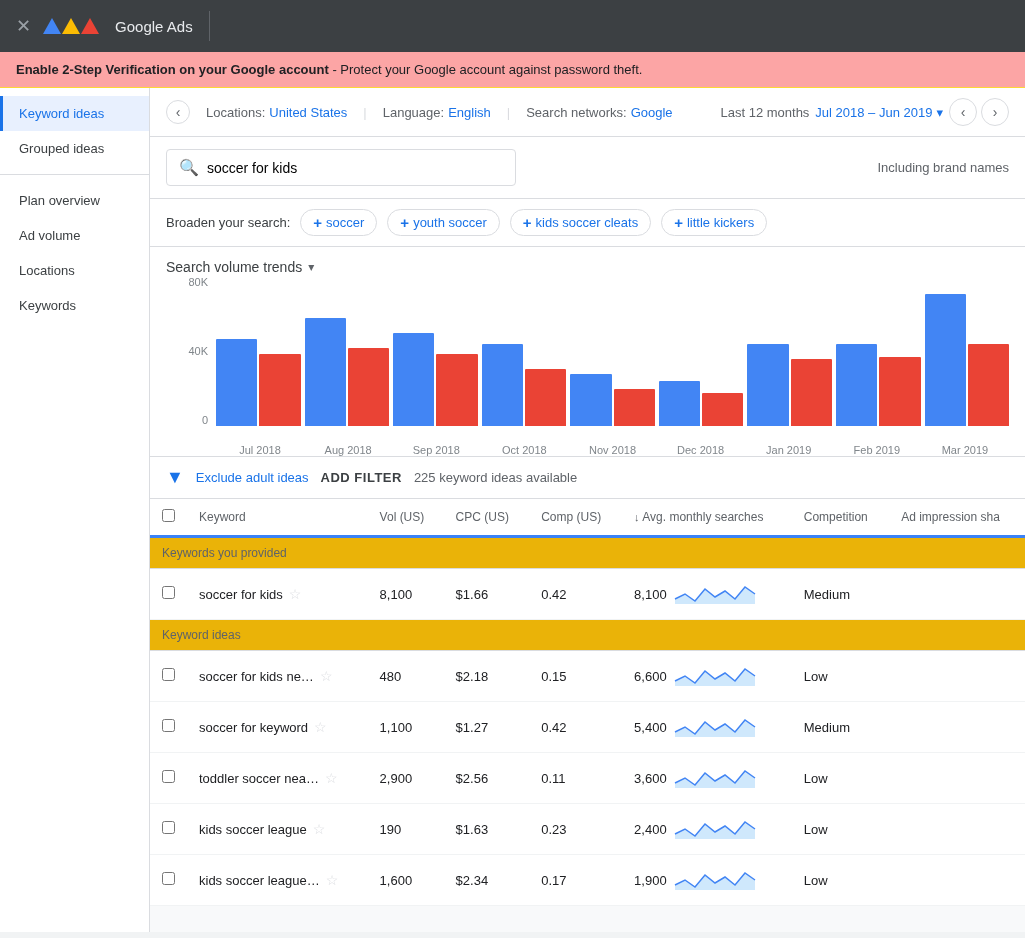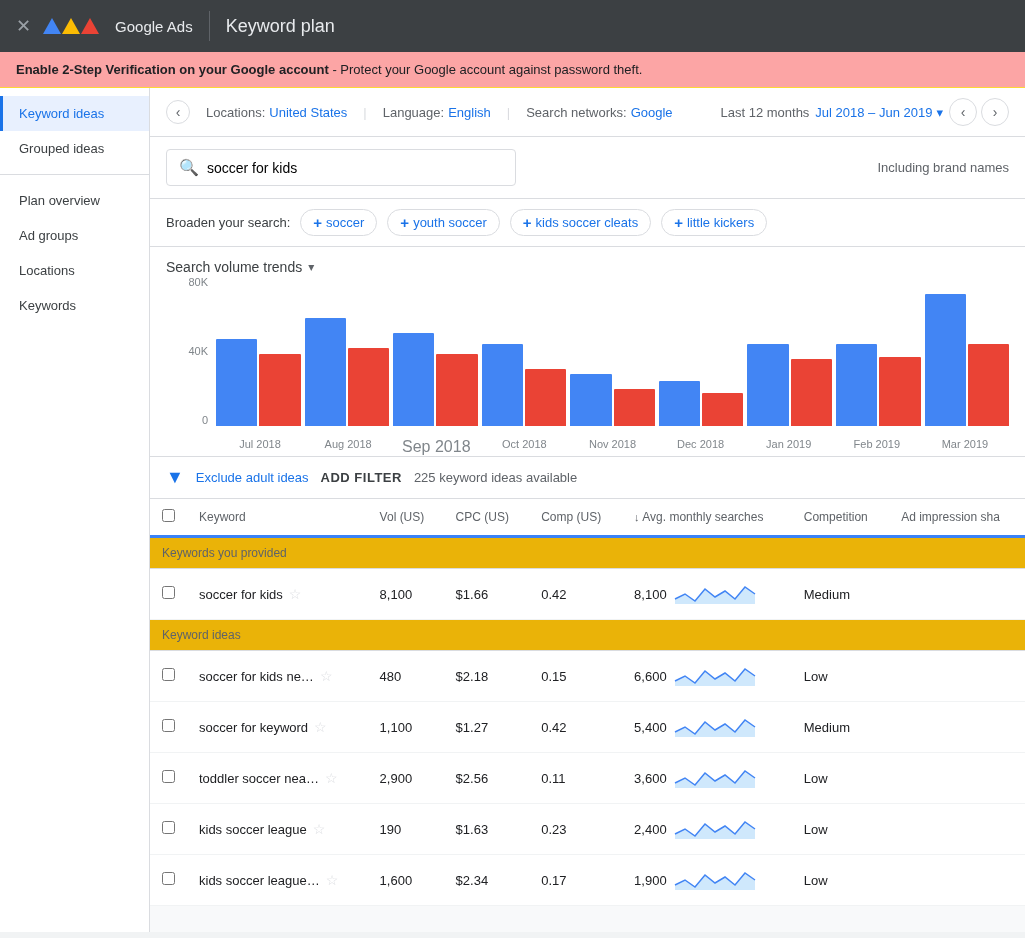--- a/index.html
+++ b/index.html
@@ -287,42 +287,41 @@
 
 <div class="top-nav">
   <span class="top-nav-close">✕</span>
   <div class="top-nav-logo">
     <div class="logo-triangle logo-blue"></div>
     <div class="logo-triangle logo-yellow"></div>
     <div class="logo-triangle logo-red"></div>
   </div>
   <span class="top-nav-brand">Google Ads</span>
   <div class="top-nav-divider"></div>
-  <span class="top-nav-title">Keyword plan</span>
 </div>
 
 <div class="notification-banner">
   <strong>Enable 2-Step Verification on your Google account</strong><span> - Protect your Google account against password theft.</span>
 </div>
 
 <div class="main-layout">
 
   <div class="sidebar">
     <div class="sidebar-item active">
       <span>Keyword ideas</span>
     </div>
     <div class="sidebar-item">
       <span>Grouped ideas</span>
     </div>
     <div class="sidebar-divider"></div>
     <div class="sidebar-item">
       <span>Plan overview</span>
     </div>
     <div class="sidebar-item">
-      <span>Ad groups</span>
+      <span>Ad volume</span>
     </div>
     <div class="sidebar-item">
       <span>Locations</span>
     </div>
     <div class="sidebar-item">
       <span>Keywords</span>
     </div>
   </div>
 
   <div class="content">
@@ -431,21 +430,21 @@
               <div style="flex: 1 1 0%; background: rgb(234, 67, 53); height: 69px; border-radius: 1px 1px 0px 0px;"></div>
             </div>
             <div style="display: flex; align-items: flex-end; gap: 2px; flex: 1 1 0%;">
               <div style="flex: 1 1 0%; background: rgb(66, 133, 244); height: 132px; border-radius: 1px 1px 0px 0px;"></div>
               <div style="flex: 1 1 0%; background: rgb(234, 67, 53); height: 82.5px; border-radius: 1px 1px 0px 0px;"></div>
             </div>
           </div>
         <div id="x-labels-container" class="x-labels">
             <span style="flex: 1 1 0%; text-align: center; font-size: 11px; color: rgb(128, 134, 139);">Jul 2018</span>
             <span style="flex: 1 1 0%; text-align: center; font-size: 11px; color: rgb(128, 134, 139);">Aug 2018</span>
-            <span style="flex: 1 1 0%; text-align: center; font-size: 16px; color: rgb(128, 134, 139);">Sep 2018</span>
+            <span style="flex: 1 1 0%; text-align: center; font-size: 11px; color: rgb(128, 134, 139);">Sep 2018</span>
             <span style="flex: 1 1 0%; text-align: center; font-size: 11px; color: rgb(128, 134, 139);">Oct 2018</span>
             <span style="flex: 1 1 0%; text-align: center; font-size: 11px; color: rgb(128, 134, 139);">Nov 2018</span>
             <span style="flex: 1 1 0%; text-align: center; font-size: 11px; color: rgb(128, 134, 139);">Dec 2018</span>
             <span style="flex: 1 1 0%; text-align: center; font-size: 11px; color: rgb(128, 134, 139);">Jan 2019</span>
             <span style="flex: 1 1 0%; text-align: center; font-size: 11px; color: rgb(128, 134, 139);">Feb 2019</span>
             <span style="flex: 1 1 0%; text-align: center; font-size: 11px; color: rgb(128, 134, 139);">Mar 2019</span>
           </div>
       </div>
     </div>
 

